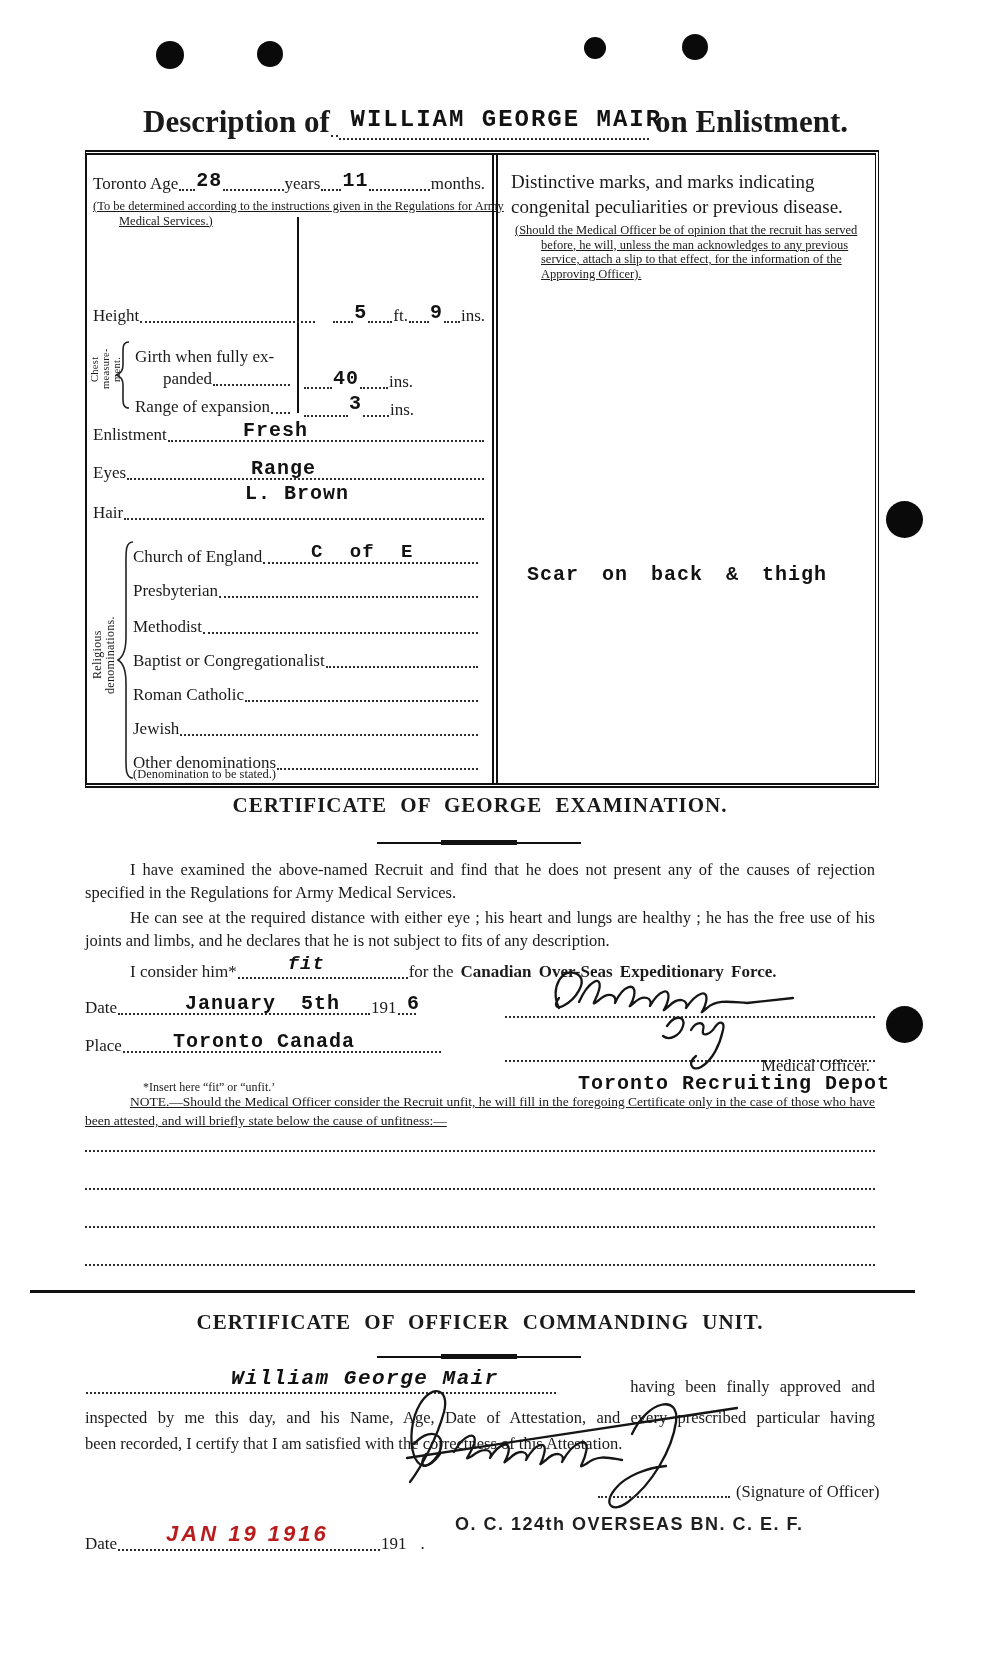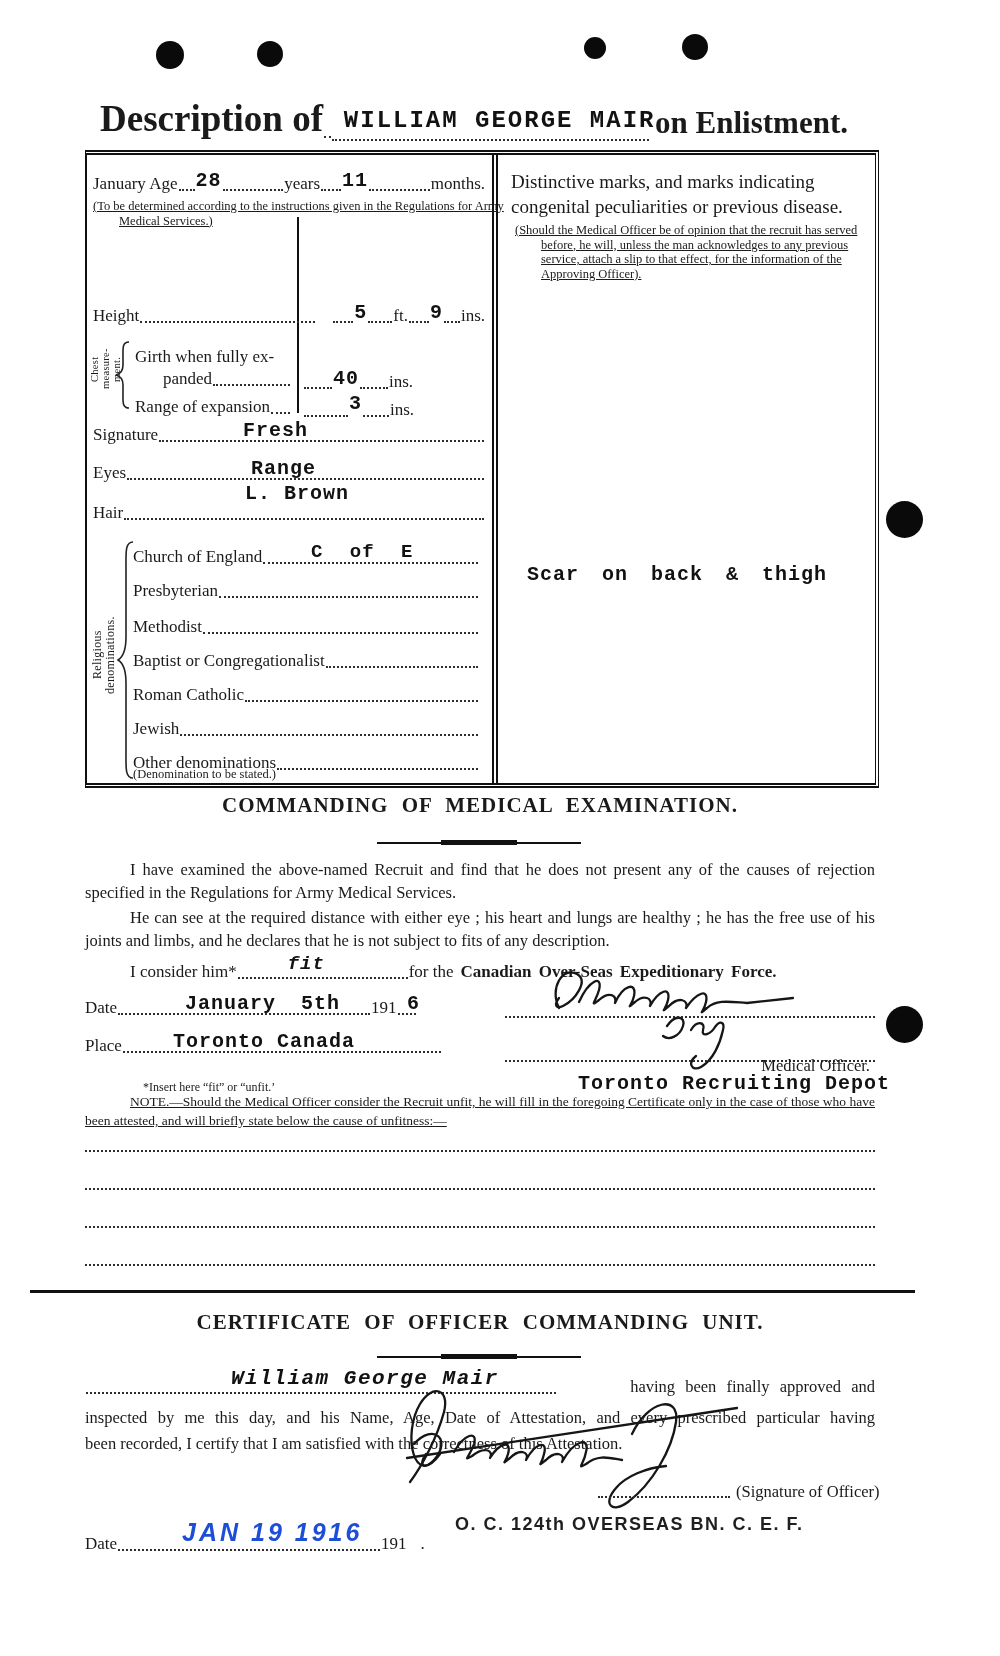--- a/index.html
+++ b/index.html
@@ -36,36 +36,36 @@
 <div class="page">
 
   <div class="hole" style="left:156px;top:41px;width:28px;height:28px;"></div>
   <div class="hole" style="left:257px;top:41px;width:26px;height:26px;"></div>
   <div class="hole" style="left:584px;top:37px;width:22px;height:22px;"></div>
   <div class="hole" style="left:682px;top:34px;width:26px;height:26px;"></div>
   <div class="hole" style="left:886px;top:501px;width:37px;height:37px;"></div>
   <div class="hole" style="left:886px;top:1006px;width:37px;height:37px;"></div>
 
   <div class="row" style="left:100px;top:98px;width:748px;align-items:flex-end;">
-    <span class="serif" style="font-weight:bold;font-size:37px;">Description of</span>
+    <span class="serif" style="font-weight:bold;font-size:31px;margin-left:43px;">Description of</span>
     <span class="lead" style="width:8px;"></span>
     <span style="position:relative;display:inline-block;width:372px;border-bottom:2px dotted #2d2d2d;height:40px;">
       <span class="typed" style="position:absolute;left:12px;bottom:4px;font-size:24px;letter-spacing:2px;">WILLIAM GEORGE MAIR</span>
     </span>
     <span class="serif" style="font-weight:bold;font-size:31px;margin-left:6px;">on Enlistment.</span>
   </div>
 
   <div class="abs" style="left:85px;top:150px;width:788px;height:628px;border:2px solid #111;border-top:5px double #111;border-bottom:5px double #111;border-right:4px double #111;">
 
     <div class="abs" style="left:405px;top:0;bottom:0;width:2px;border-left:2px solid #111;border-right:2px solid #111;"></div>
 
     <div class="abs" style="left:210px;top:62px;height:196px;border-left:2px solid #111;"></div>
 
     <div class="row" style="left:6px;top:16px;width:392px;">
-      <span>January Age</span>
+      <span>Toronto Age</span>
       <span class="lead" style="width:16px;"></span>
       <span class="typed val">28</span>
       <span class="lead grow"></span>
       <span>years</span>
       <span class="lead" style="width:20px;"></span>
       <span class="typed val">11</span>
       <span class="lead grow"></span>
       <span>months.</span>
     </div>
     <div class="abs smallnote hang" style="left:6px;top:44px;width:386px;">(To be determined according to the instructions given in the Regulations for Army Medical Services.)</div>
@@ -104,21 +104,21 @@
       <span class="lead grow"></span>
     </div>
     <div class="row" style="left:216px;top:242px;width:176px;">
       <span class="lead" style="width:44px;"></span>
       <span class="typed val" style="top:-5px;">3</span>
       <span class="lead" style="width:26px;"></span>
       <span>ins.</span>
     </div>
 
     <div class="row" style="left:6px;top:270px;width:392px;">
-      <span>Signature</span>
+      <span>Enlistment</span>
       <span class="lead grow"></span>
       <span class="typed overlay" style="left:150px;">Fresh</span>
     </div>
     <div class="row" style="left:6px;top:308px;width:392px;">
       <span>Eyes</span>
       <span class="lead grow"></span>
       <span class="typed overlay" style="left:158px;">Range</span>
     </div>
     <div class="row" style="left:6px;top:348px;width:392px;">
       <span>Hair</span>
@@ -160,21 +160,21 @@
       <span>Jewish</span>
       <span class="lead grow"></span>
     </div>
     <div class="abs smallnote" style="left:46px;top:612px;">(Denomination to be stated.)</div>
 
     <div class="abs serif" style="left:424px;top:14px;width:344px;font-size:19px;line-height:25px;">Distinctive marks, and marks indicating congenital peculiarities or previous disease.</div>
     <div class="abs smallnote hang" style="left:428px;top:68px;width:338px;">(Should the Medical Officer be of opinion that the recruit has served before, he will, unless the man acknowledges to any previous service, attach a slip to that effect, for the information of the Approving Officer).</div>
     <div class="abs typed" style="left:440px;top:376px;font-size:20px;word-spacing:10px;margin-top:32px;">Scar on back &amp; thigh</div>
   </div>
 
-  <div class="sec-title" style="top:793px;">COMMANDING OF MEDICAL EXAMINATION.</div>
+  <div class="sec-title" style="top:793px;">CERTIFICATE OF GEORGE EXAMINATION.</div>
   <div class="hrule" style="left:377px;top:840px;width:206px;height:5px;">
     <i style="width:64px;height:2px;"></i>
       <i style="width:76px;height:5px;"></i>
       <i style="width:64px;height:2px;"></i>
   </div>
 
   <div class="para" style="top:858px;text-indent:45px;">I have examined the above-named Recruit and find that he does not present any of the causes of rejection specified in the Regulations for Army Medical Services.</div>
   <div class="para" style="top:906px;text-indent:45px;">He can see at the required distance with either eye ; his heart and lungs are healthy ; he has the free use of his joints and limbs, and he declares that he is not subject to fits of any description.</div>
 
   <div class="row" style="left:130px;top:962px;width:745px;">
@@ -249,20 +249,20 @@
     <path d="M240,72 C256,38 288,32 284,60 C280,88 260,122 236,140 C220,152 210,142 224,126 C234,114 254,106 274,104"></path>
   </svg>
   <span class="abs" style="left:598px;top:1496px;width:132px;border-bottom:2px dotted #2d2d2d;height:0;"></span>
   <div class="abs serif" style="left:736px;top:1482px;font-size:16.5px;">(Signature of Officer)</div>
 
   <div class="abs" style="left:455px;top:1514px;font-family:'Liberation Sans','DejaVu Sans',sans-serif;font-weight:700;font-size:18px;letter-spacing:1.5px;color:#1f1f1f;">O. C. 124th OVERSEAS BN. C. E. F.</div>
 
   <div class="row" style="left:85px;top:1534px;width:400px;">
     <span>Date</span>
     <span class="lead" style="width:262px;position:relative;">
-      <span class="abs" style="left:48px;bottom:2px;font-family:'Liberation Sans','DejaVu Sans',sans-serif;font-weight:700;font-size:25px;letter-spacing:3px;color:#1d4ed8;white-space:nowrap;margin-left:16px;">JAN 19 1916</span>
+      <span class="abs" style="left:48px;bottom:2px;font-family:'Liberation Sans','DejaVu Sans',sans-serif;font-weight:700;font-size:22px;letter-spacing:3px;color:#b91c1c;white-space:nowrap;">JAN 19 1916</span>
     </span>
     <span>191</span>
     <span class="sp" style="width:14px;"></span>
     <span>.</span>
   </div>
 
 </div>
 
 </body></html>

